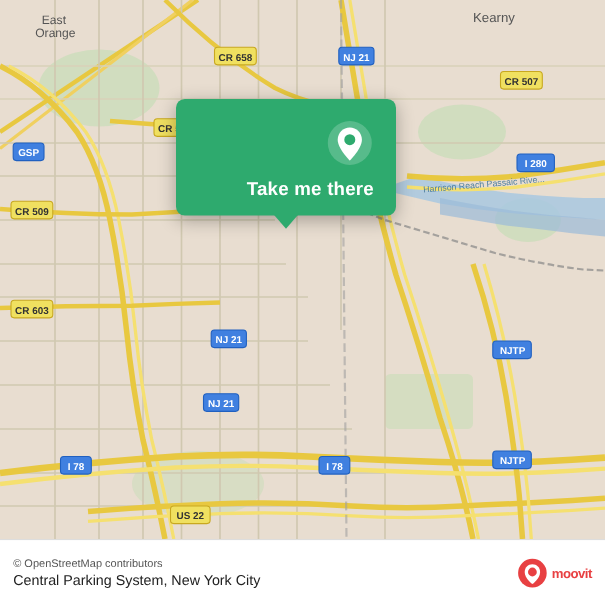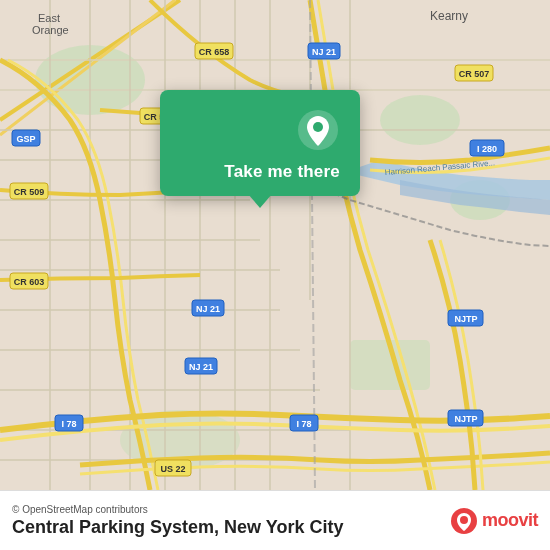--- a/index.html
+++ b/index.html
@@ -87,38 +87,38 @@
       flex-direction: column;
     }
 
     .osm-credit {
       font-size: 10px;
       color: #555;
       margin-bottom: 2px;
     }
 
     .location-name {
-      font-size: 18px;
+      font-size: 13px;
       color: #222;
-      font-weight: 700;
+      font-weight: 400;
     }
 
     .moovit-logo {
       display: flex;
       align-items: center;
       gap: 4px;
     }
 
     .moovit-icon {
       width: 28px;
       height: 28px;
     }
 
     .moovit-text {
-      font-size: 18px;
+      font-size: 12px;
       font-weight: 700;
       color: #e84042;
       letter-spacing: -0.5px;
     }
   </style>
 </head>
 <body>
 
 <div class="map-container">
   <svg class="map-svg" viewBox="0 0 550 490" xmlns="http://www.w3.org/2000/svg">

